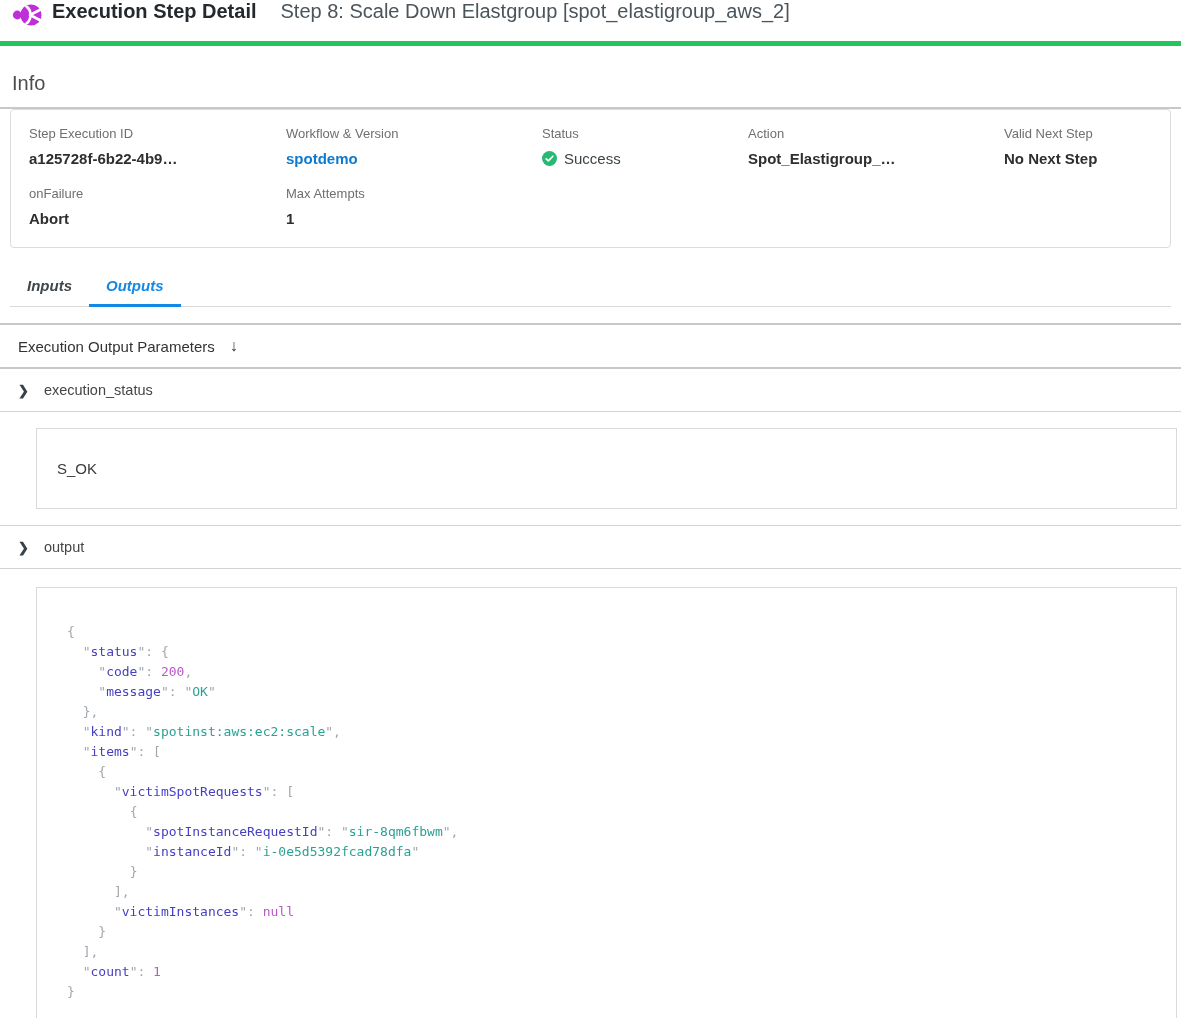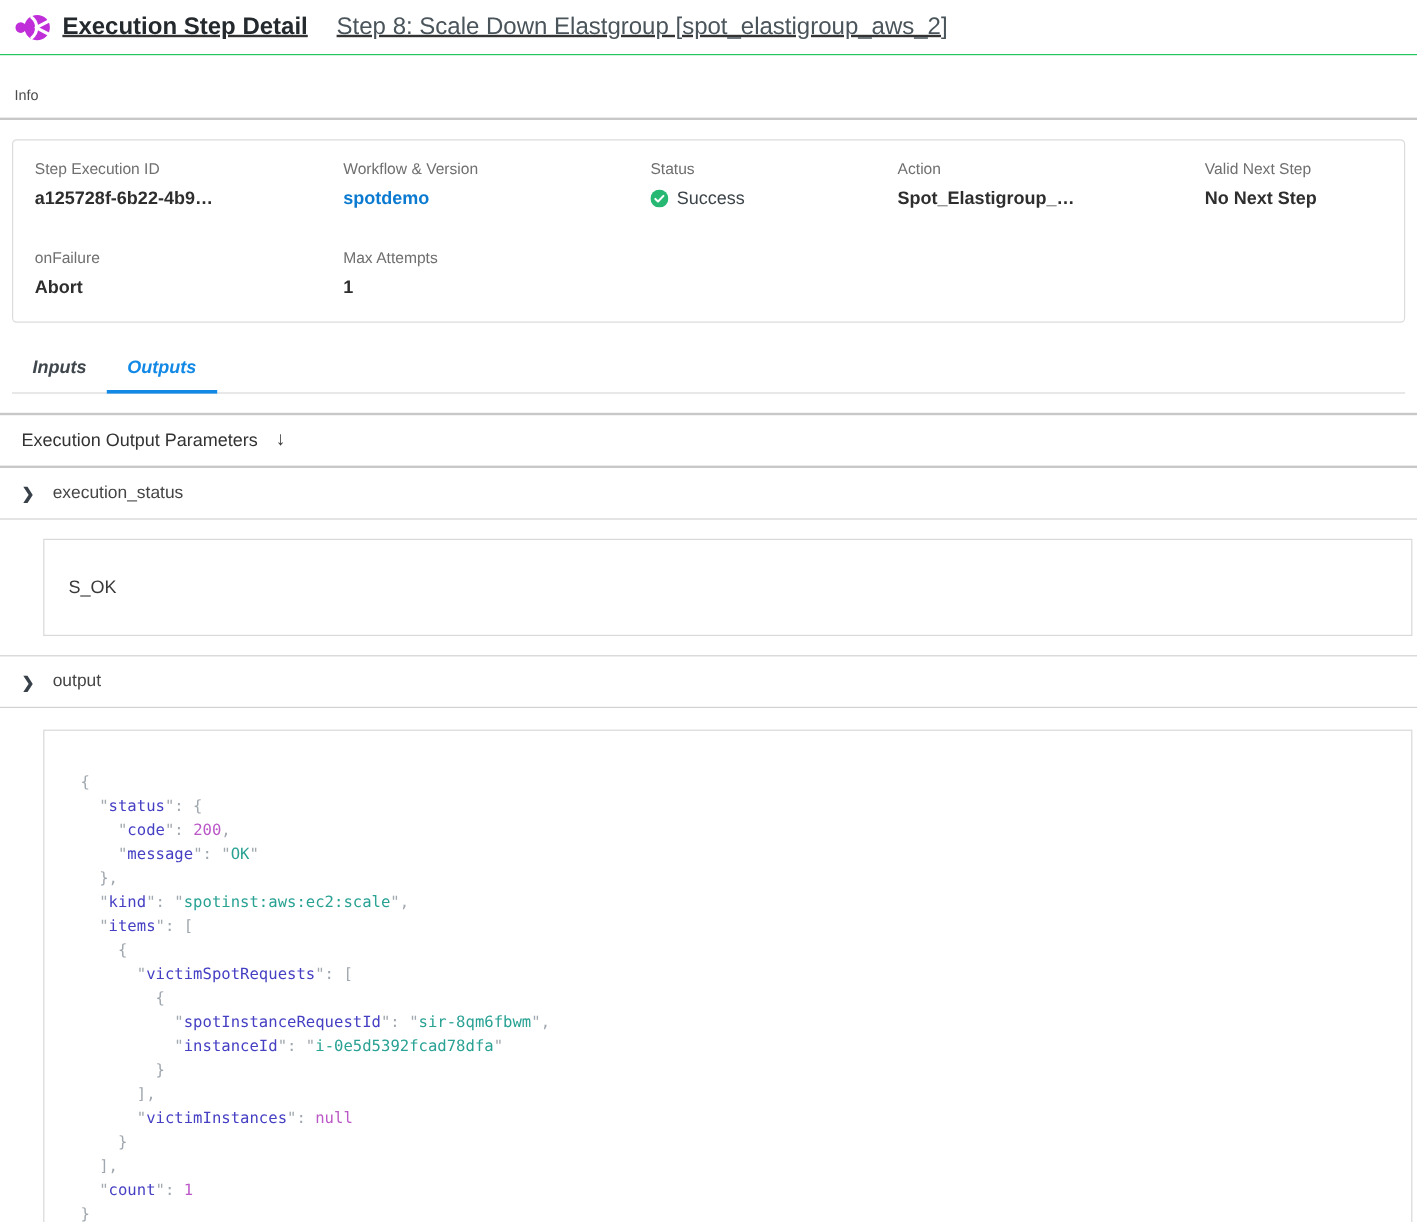--- a/index.html
+++ b/index.html
@@ -5,44 +5,43 @@
   * { margin: 0; padding: 0; box-sizing: border-box; }
   html, body { background: #ffffff; }
   body {
     width: 1181px; min-height: 1018px;
     font-family: "Liberation Sans", sans-serif;
     color: #333; overflow: hidden;
   }
 
   
   .app-header {
-    display: flex; align-items: center;
+    display: flex; align-items: flex-start;
     height: 46px; padding: 0 12px;
-    border-bottom: 1px solid #22c55e;
-    text-decoration: underline;
+    border-bottom: 5px solid #22c55e;
   }
   .logo { flex: 0 0 auto; margin-right: 10px; display: flex; }
   .app-title { font-size: 20px; font-weight: 700; color: #24292d; }
   .app-subtitle { font-size: 20px; font-weight: 400; color: #4a545b; margin-left: 24px; }
 
   
   .section-label {
     margin: 26px 0 12px 12px;
-    font-size: 12px; color: #4c4c4c;
+    font-size: 20px; color: #4c4c4c;
   }
   .divider-med { height: 2px; background: #c8c8c8; }
   .divider-thin { height: 1px; background: #d2d2d2; }
 
   .info-card {
-    margin: 16px 10px 0 10px;
+    margin: 0 10px 0 10px;
     border: 1px solid #dcdcdc; border-radius: 4px;
     padding: 16px 0 20px 18px;
     display: grid;
     grid-template-columns: 257px 256px 206px 256px auto;
-    row-gap: 32px;
+    row-gap: 18px;
   }
   .flabel { font-size: 13px; color: #6f6f6f; margin-bottom: 9px; }
   .fvalue { font-size: 15px; font-weight: 700; color: #2e2e2e; }
   .fvalue.link { color: #0b7ad1; text-decoration: none; display: inline-block; cursor: pointer; }
   .status-val { display: flex; align-items: center; gap: 7px; }
 
   
   .tabbar {
     display: flex; margin: 20px 10px 0 10px;
     border-bottom: 1px solid #d9d9d9;

